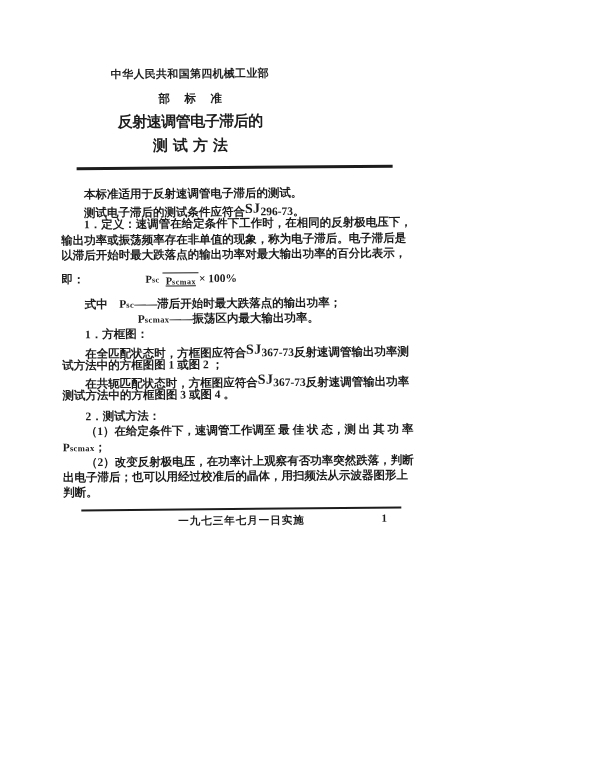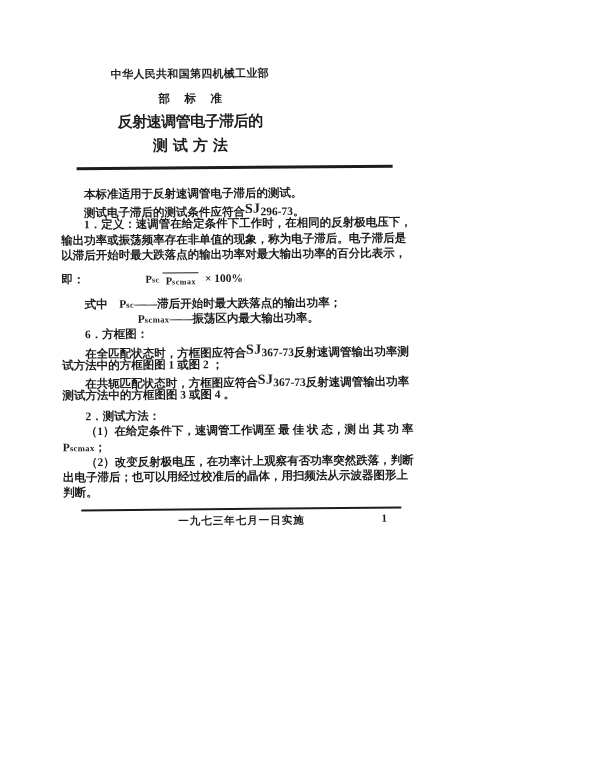--- a/index.html
+++ b/index.html
@@ -53,24 +53,24 @@
   .supref{font-size:14px;vertical-align:2.5px;font-weight:700;letter-spacing:0.3px;}
   .term .tbase{font-size:11.5px;}
   .term .tsub{font-size:8.5px;letter-spacing:0.4px;}
 
   .formula-row{
     display:flex;align-items:center;height:30px;margin:2px 0;
   }
   .f-lead{align-self:center;}
   .frac{display:inline-flex;flex-direction:row;align-items:flex-start;margin-left:58px;line-height:1.1;}
   .frac .num{padding:0 3px 1px 3px;}
-  .frac .den{border-top:1.4px solid #1c1c1c;padding:1px 3px 0 3px;}
+  .frac .den{border-top:1.4px solid #1c1c1c;padding:1px 3px 0 3px;text-decoration:underline;}
   .frac .tbase{font-size:10.5px;}
   .frac .tsub{font-size:8px;letter-spacing:0.5px;}
-  .mult{margin-left:6px;}
+  .mult{}
 
   
   .footer-rule{
     position:absolute;left:80px;top:508px;width:320px;height:2.2px;
     background:#1c1c1c;transform:rotate(-0.1deg);
   }
   .footer-date{
     position:absolute;left:62px;top:514px;width:356px;
     text-align:center;font-size:10.5px;font-weight:700;letter-spacing:1px;
   }
@@ -104,21 +104,21 @@
         <div class="formula-row">
           <span class="f-lead">即：</span>
           <span class="frac">
             <span class="num"><span class="term"><span class="tbase">P</span><span class="tsub">sc</span></span></span>
             <span class="den"><span class="term"><span class="tbase">P</span><span class="tsub">scmax</span></span></span>
           </span>
           <span class="mult">× 100%</span>
         </div>
         <div class="line" style="padding-left: 23px;"><span>式中　</span><span class="term"><span class="tbase">P</span><span class="tsub">sc</span></span><span>——滞后开始时最大跌落点的输出功率；</span></div>
         <div class="line" style="padding-left: 75.9px;"><span class="term"><span class="tbase">P</span><span class="tsub">scmax</span></span><span>——振荡区内最大输出功率。</span></div>
-        <div class="line" style="padding-left: 23px;"><span>6．方框图：</span></div>
+        <div class="line" style="padding-left: 23px;"><span>1．方框图：</span></div>
         <div class="line" style="padding-left: 23px;"><span>在全匹配状态时，方框图应符合</span><span class="supref">SJ</span><span>367-73反射速调管输出功率测</span></div>
         <div class="line"><span>试方法中的方框图图 1 或图 2 ；</span></div>
         <div class="line" style="padding-left: 23px;"><span>在共轭匹配状态时，方框图应符合</span><span class="supref">SJ</span><span>367-73反射速调管输出功率</span></div>
         <div class="line"><span>测试方法中的方框图图 3 或图 4 。</span></div>
         <div class="line" style="padding-left: 23px; margin-top: 6px;"><span>2．测试方法：</span></div>
         <div class="line" style="padding-left: 23px;"><span>（1）在给定条件下，速调管工作调至 最 佳 状 态，测 出 其 功 率</span></div>
         <div class="line"><span class="term"><span class="tbase">P</span><span class="tsub">scmax</span></span><span>；</span></div>
         <div class="line" style="padding-left: 23px;"><span>（2）改变反射极电压，在功率计上观察有否功率突然跌落，判断</span></div>
         <div class="line"><span>出电子滞后；也可以用经过校准后的晶体，用扫频法从示波器图形上</span></div>
         <div class="line"><span>判断。</span></div>

